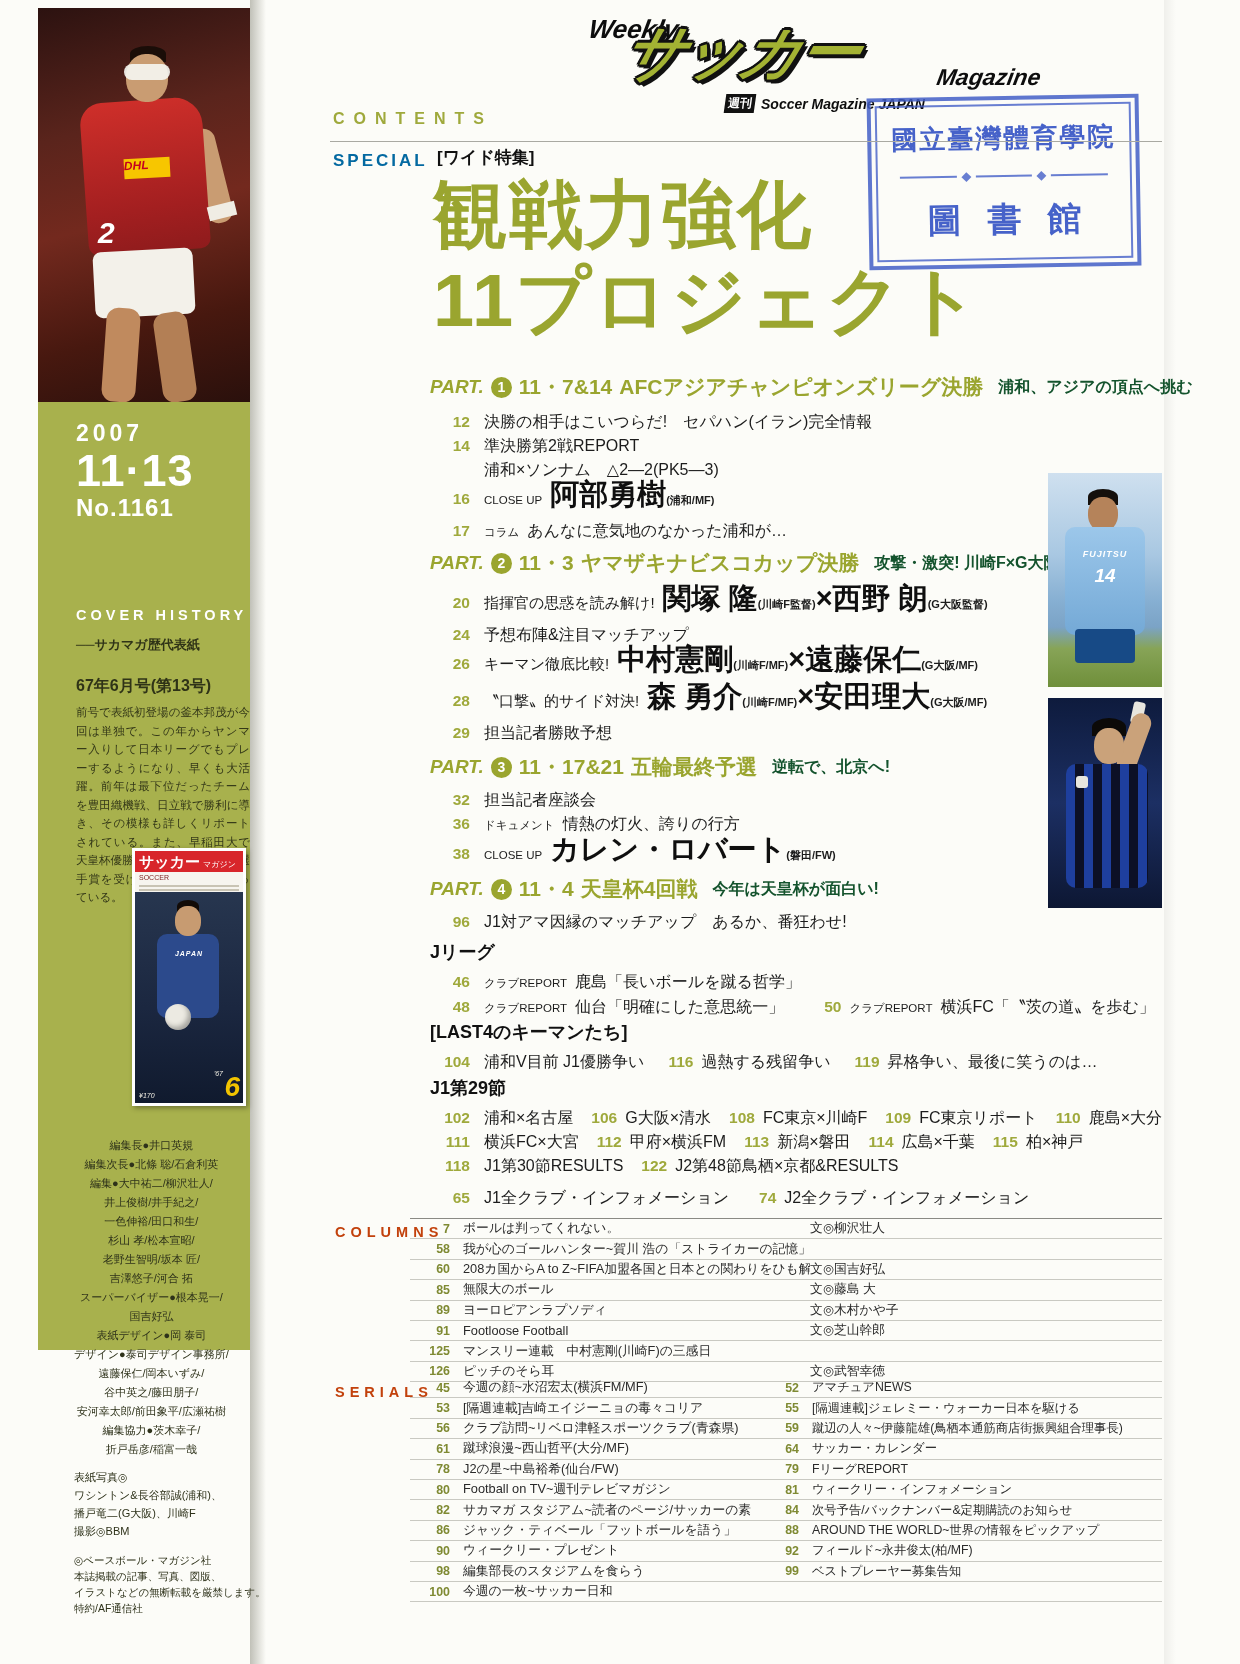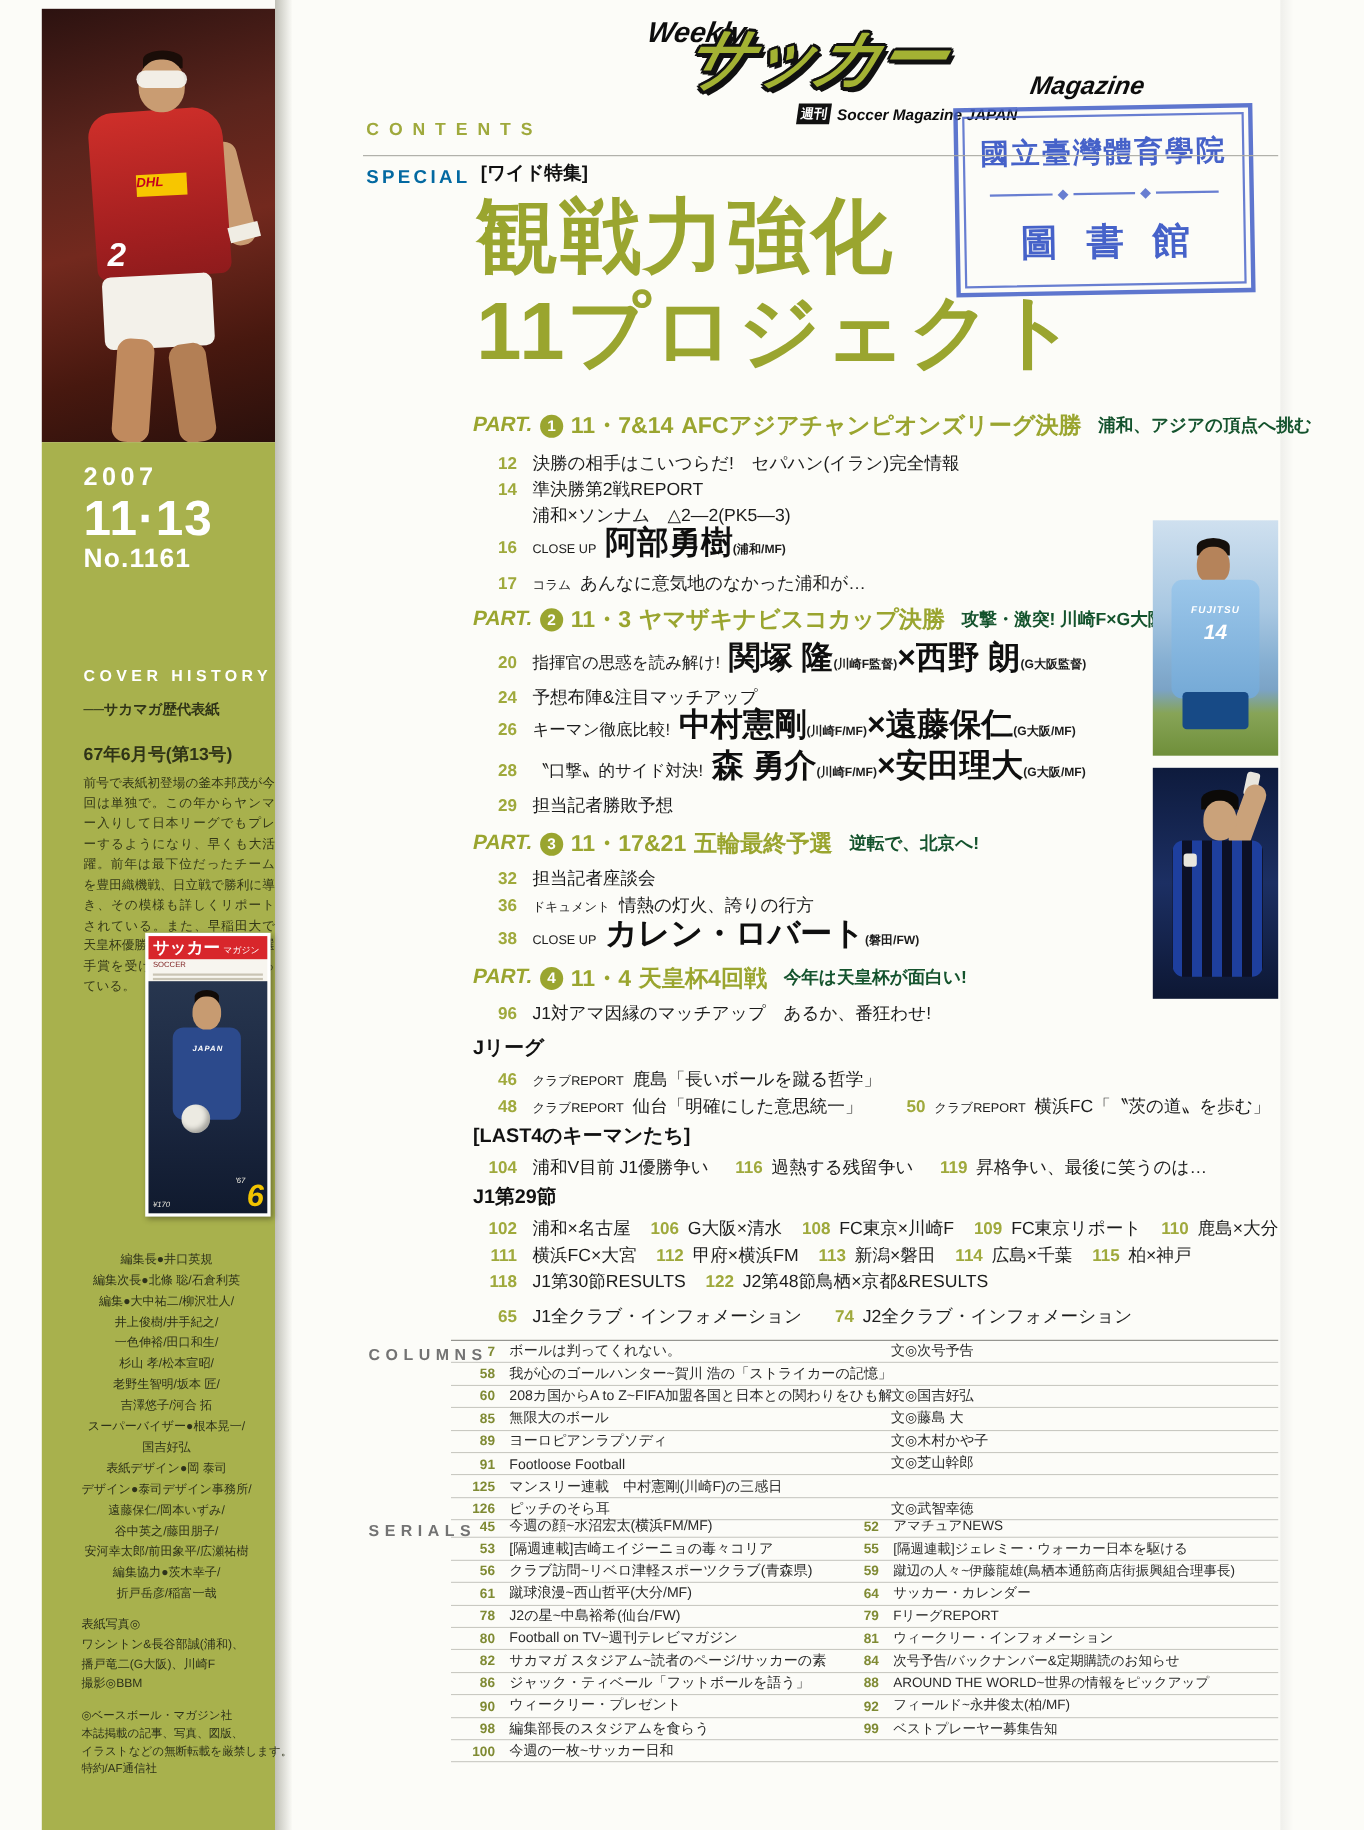--- a/index.html
+++ b/index.html
@@ -18,21 +18,21 @@
             background:linear-gradient(175deg,#cf2f2a,#a31f20 70%,#8e1b1c);transform:rotate(-4deg);}
   .pl-dhl{left:86px;top:150px;width:46px;height:20px;background:#f7c600;color:#c4001f;font-weight:900;
           font-size:12px;display:flex;align-items:center;justify-content:center;transform:rotate(-3deg);}
   .pl-num{left:60px;top:208px;color:#fff;font-weight:900;font-size:30px;font-style:italic;}
   .pl-arm{left:160px;top:120px;width:26px;height:96px;background:#c99c72;border-radius:12px;transform:rotate(-14deg);}
   .pl-band{left:170px;top:196px;width:28px;height:14px;background:#f0ede4;transform:rotate(-14deg);}
   .pl-shorts{left:56px;top:242px;width:100px;height:66px;background:#f3f1ea;border-radius:8px;transform:rotate(-3deg);}
   .pl-leg1{left:66px;top:300px;width:34px;height:94px;background:#c08a5e;border-radius:12px;transform:rotate(4deg);}
   .pl-leg2{left:120px;top:304px;width:34px;height:90px;background:#b37f55;border-radius:12px;transform:rotate(-8deg);}
 
-  .olive{position:absolute;left:38px;top:402px;width:212px;height:1262px;background:#a8b14d;}
+  .olive{position:absolute;left:38px;top:402px;width:212px;height:948px;background:#a8b14d;}
   .issue{position:absolute;left:38px;top:18px;color:#fff;}
   .iyear{font-size:23px;font-weight:900;letter-spacing:4px;line-height:26px;}
   .idate{font-size:45px;font-weight:900;letter-spacing:1px;line-height:50px;}
   .inum{font-size:24px;font-weight:900;letter-spacing:1px;line-height:24px;}
   .ch{position:absolute;left:38px;top:205px;width:176px;}
   .ch-label{color:#fff;font-weight:700;font-size:14.5px;letter-spacing:4px;}
   .ch-sub{margin-top:13px;color:#2f3317;font-size:13px;font-weight:700;}
   .ch-title{margin-top:22px;color:#2f3317;font-size:16px;font-weight:700;}
   .ch-body{margin-top:6px;width:174px;font-size:11.5px;line-height:18.5px;color:#343818;text-align:justify;}
 
@@ -118,21 +118,21 @@
 
   
   .tbl{position:absolute;left:410px;width:752px;}
   .tbl-top{border-top:1px solid #8a8a84;}
   .trow{display:flex;align-items:center;height:19.4px;border-bottom:1px solid #c9c9c2;font-size:12.8px;color:#2a2a2a;white-space:nowrap;}
   .tpg{width:40px;text-align:right;margin-right:13px;color:#7f8a33;font-weight:700;flex:none;font-size:12.4px;}
   .tt{width:347px;flex:none;overflow:hidden;}
   .ta{color:#2a2a2a;}
   .tt1{width:296px;flex:none;overflow:hidden;}
   .tt2{flex:1;overflow:hidden;font-size:12.3px;}
-  .tbl-label{position:absolute;left:335px;color:#737373;font-weight:700;letter-spacing:5px;font-size:14.5px;}
+  .tbl-label{position:absolute;left:335px;color:#c2410c;font-weight:700;letter-spacing:5px;font-size:14.5px;}
 
   
   .photo1{position:absolute;left:1048px;top:473px;width:114px;height:214px;overflow:hidden;
           background:linear-gradient(180deg,#cfe0ef 0%,#a9c8e2 38%,#86afd2 60%,#7ba3c6 72%,#87a457 82%,#6f8f3a 100%);}
   .photo1 i,.photo2 i{position:absolute;display:block;}
   .p1-head{left:40px;top:24px;width:30px;height:34px;background:#b5835a;border-radius:46%;}
   .p1-hair{left:40px;top:16px;width:30px;height:16px;background:#15100c;border-radius:50% 50% 0 0;}
   .p1-torso{left:17px;top:54px;width:80px;height:108px;background:linear-gradient(180deg,#9cc7ea,#74a9d6);border-radius:10px;}
   .p1-jersey{left:17px;top:76px;width:80px;text-align:center;color:#fff;font-weight:700;font-style:italic;font-size:9px;letter-spacing:1px;}
   .p1-num{left:17px;top:92px;width:80px;text-align:center;color:#fff;font-weight:900;font-size:19px;}
@@ -474,21 +474,21 @@
       <span class="pg2 gap30">74</span>
         <span>J2全クラブ・インフォメーション</span>
     </div>
   </div>
 
   <div class="tbl-label" style="top:1224px">COLUMNS</div>
   <div class="tbl tbl-top" style="top:1218px">
     <div class="trow">
         <span class="tpg">7</span>
         <span class="tt">ボールは判ってくれない。</span>
-        <span class="ta">文◎次号予告</span>
+        <span class="ta">文◎柳沢壮人</span>
       </div>
     <div class="trow">
         <span class="tpg">58</span>
         <span class="tt">我が心のゴールハンター~賀川 浩の「ストライカーの記憶」</span>
         <span class="ta"></span>
       </div>
     <div class="trow">
         <span class="tpg">60</span>
         <span class="tt">208カ国からA to Z~FIFA加盟各国と日本との関わりをひも解く</span>
         <span class="ta">文◎国吉好弘</span>

